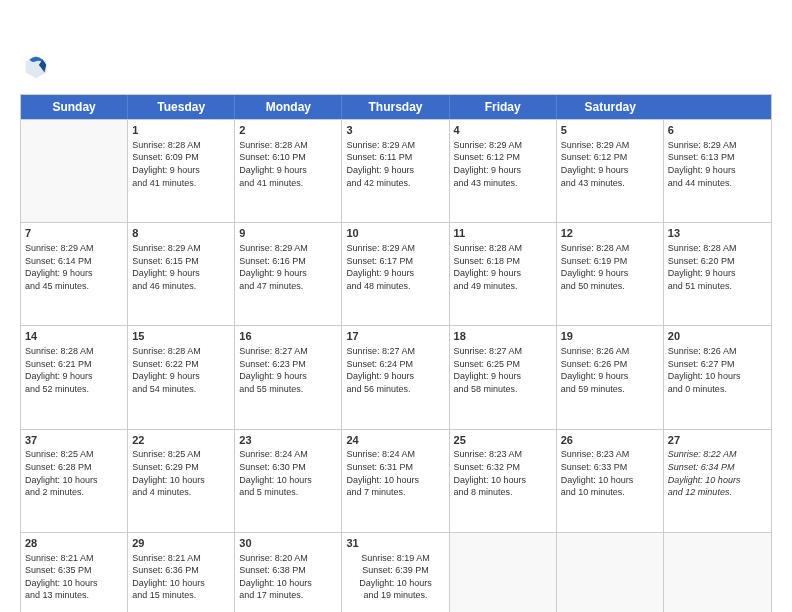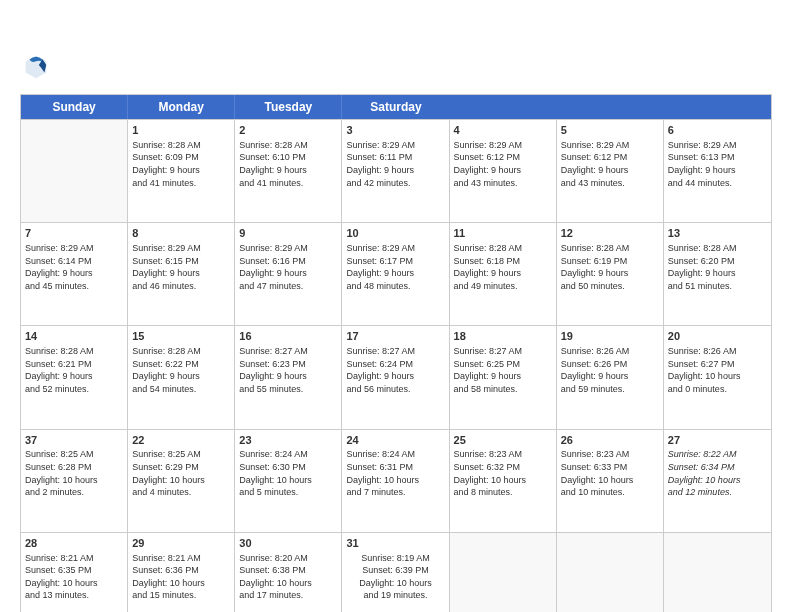--- a/index.html
+++ b/index.html
@@ -130,22 +130,24 @@
     </div>
     <div class="header-right">
       <div class="month-title"></div>
       <div class="location"></div>
     </div>
   </div>
 
   <div class="calendar">
     <div class="cal-header-row" id="cal-header">
         <div class="cal-header-cell">Sunday</div>
+        <div class="cal-header-cell">Tuesday</div>
         <div class="cal-header-cell">Monday</div>
-        <div class="cal-header-cell">Tuesday</div>
+        <div class="cal-header-cell">Thursday</div>
+        <div class="cal-header-cell">Friday</div>
         <div class="cal-header-cell">Saturday</div>
       </div>
     <div class="cal-body" id="cal-body">
         <div class="cal-row">
           <div class="cal-cell empty"></div>
           <div class="cal-cell">
             <span class="day-num">1</span>
             <div class="cell-info" style="white-space: pre-line;">Sunrise: 8:28 AM
 Sunset: 6:09 PM
 Daylight: 9 hours

